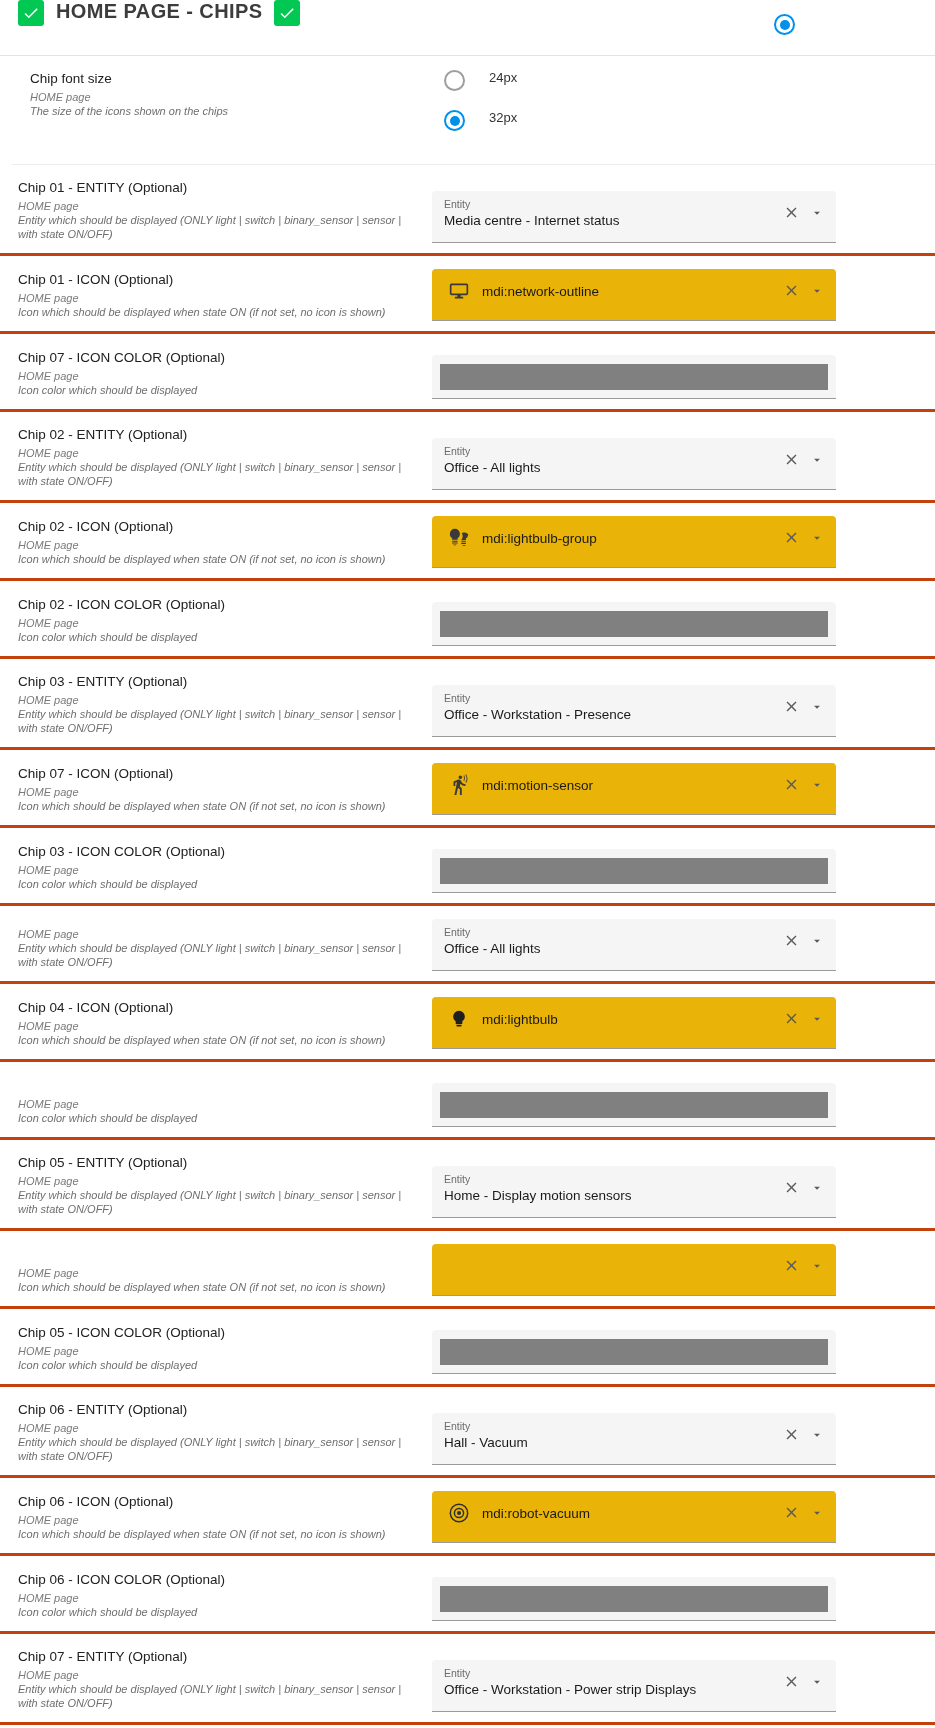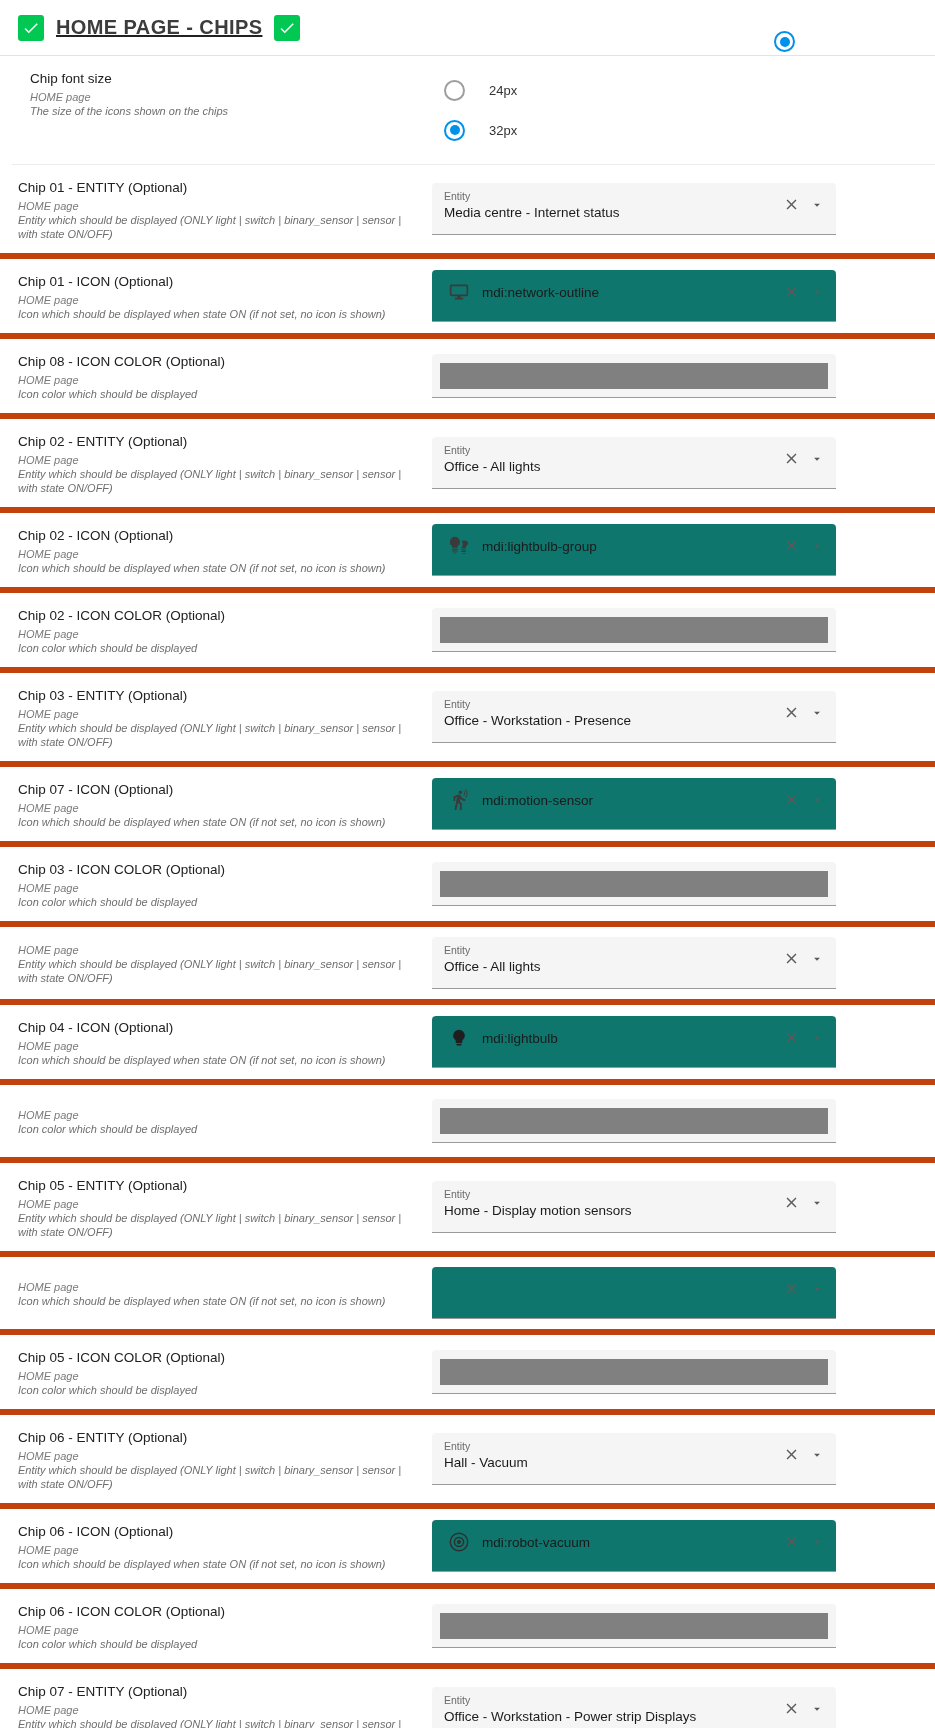--- a/index.html
+++ b/index.html
@@ -16,26 +16,25 @@
 
   .page {
     width: 935px;
     background: #fff;
     position: relative;
   }
 
   
   .header {
     display: flex;
-    align-items: center;
+    align-items: flex-start;
     height: 56px;
     padding: 0 18px;
     border-bottom: 1px solid #e3e3e3;
     position: relative;
-    text-decoration: underline;
   }
   .chk {
     width: 26px; height: 26px;
     border-radius: 3px;
     background: #00c853;
     display: inline-flex;
     align-items: center;
     justify-content: center;
     flex: 0 0 auto;
   }
@@ -72,22 +71,22 @@
     position: absolute;
     left: 3.5px; top: 3.5px;
     width: 10px; height: 10px;
     border-radius: 50%;
     background: #0091ea;
   }
 
   
   .row {
     display: flex;
-    align-items: center;
-    border-bottom: 6px solid #c2410c;
+    align-items: flex-end;
+    border-bottom: 3px solid #c2410c;
     padding: 0;
     min-height: 78px;
     position: relative;
   }
   .row-left {
     width: 432px;
     flex: 0 0 432px;
     padding: 14px 18px 12px 18px;
   }
   .row-right {
@@ -122,21 +121,20 @@
     border-bottom: 1px solid #ececec;
     min-height: 98px;
     margin-left: 12px;
   }
   .fs-options {
     flex: 1 1 auto;
     padding: 14px 0 14px 0;
   }
   .fs-opt {
     display: flex;
-    align-items: center;
     height: 40px;
   }
   .fs-opt-label {
     font-size: 13px;
     color: #333;
     margin-left: 24px;
   }
 
   
   .field {
@@ -167,21 +165,21 @@
   }
   .field .fvalue {
     font-size: 13.5px;
     color: #1a1a1a;
     line-height: 17px;
     white-space: nowrap;
     overflow: hidden;
     text-overflow: ellipsis;
   }
   .field.icon-field {
-    background: #0f766e;
+    background: #eab308;
     align-items: center;
   }
   .field.icon-field .fvalue { font-size: 13.5px; }
   .field .ficon {
     width: 30px;
     flex: 0 0 30px;
     display: flex;
     align-items: center;
     justify-content: center;
     margin-right: 8px;
@@ -310,21 +308,21 @@
                 <svg width="14" height="14" viewBox="0 0 24 24">
                   <path fill="currentColor" d="M7 10l5 5 5-5z"></path>
                 </svg>
               </span>
             </div>
           </div>
         </div>
       </div>
       <div class="row">
         <div class="row-left">
-          <div class="lbl-title">Chip 08 - ICON COLOR (Optional)</div>
+          <div class="lbl-title">Chip 07 - ICON COLOR (Optional)</div>
           <div class="lbl-sub">HOME page</div>
           <div class="lbl-desc">Icon color which should be displayed</div>
         </div>
         <div class="row-right">
           <div class="colorfield">
             <div class="colorbar" style="background: rgb(128, 128, 128);"></div>
           </div>
         </div>
       </div>
       <div class="row">

